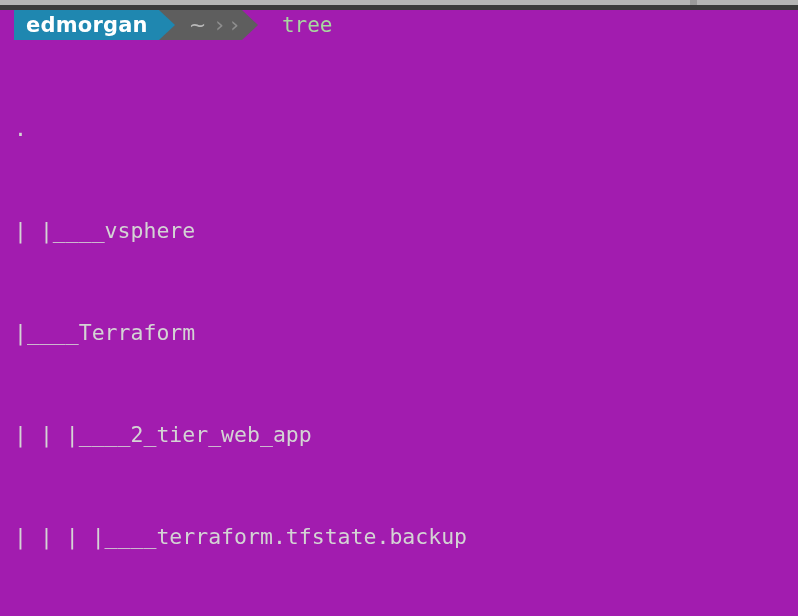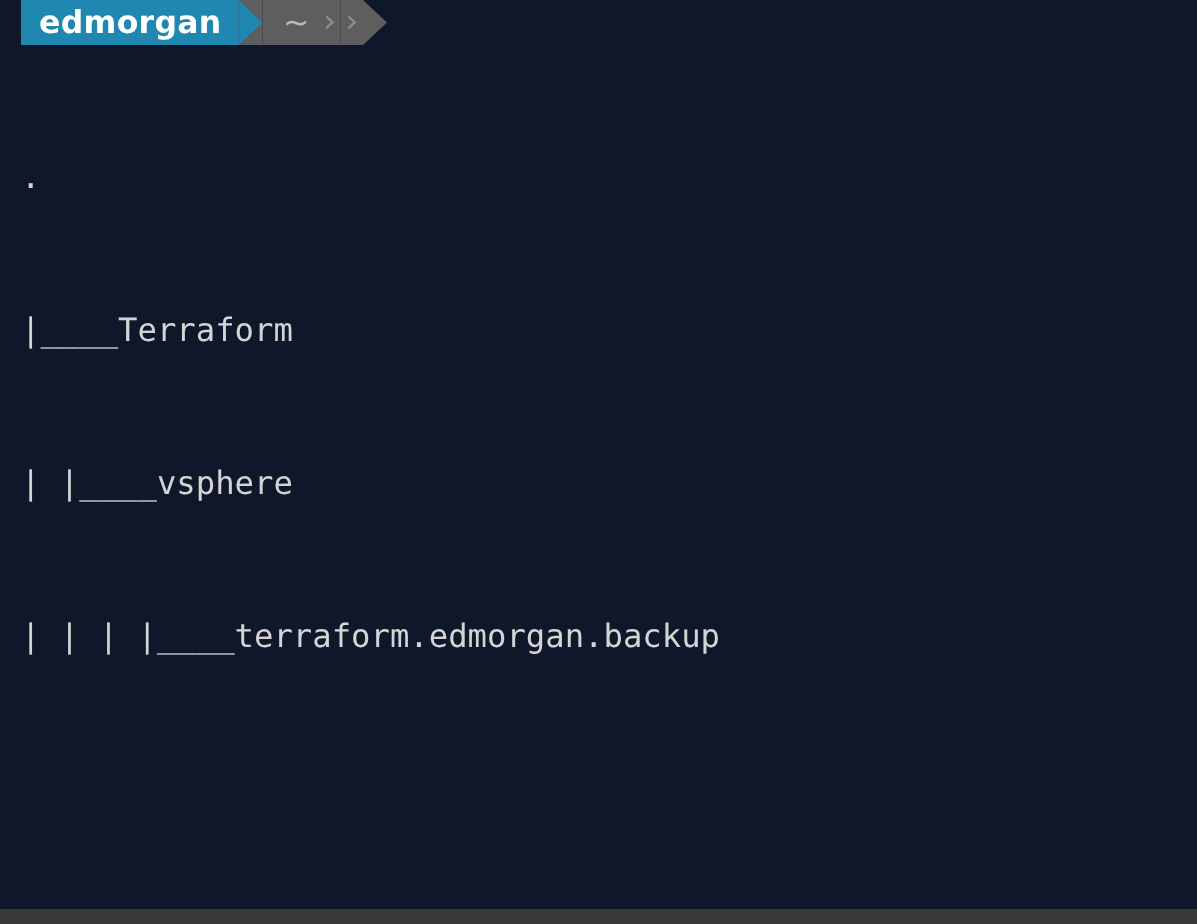--- a/index.html
+++ b/index.html
@@ -40,24 +40,24 @@
     position: absolute;
     top: 0; left: 697px;
     width: 101px;
     height: 5px;
     background: #b4b4b4;
   }
 
   
   .terminal {
     position: absolute;
-    top: 0; left: 0;
+    top: 10px; left: 0;
     width: 798px;
     height: 606px;
-    background: #0f172a;
+    background: #a21caf;
   }
 
   
   .promptline {
     position: relative;
     height: 34px;
     display: flex;
     align-items: stretch;
     padding-left: 14px;
     box-sizing: border-box;
@@ -148,27 +148,29 @@
 
 <div class="terminal">
 
   <div class="promptline">
     <div class="pl-seg pl-user">edmorgan</div>
     <div class="pl-user-arrow"></div>
     <div class="pl-seg pl-path">~</div>
     <div class="pl-seg pl-chev">›</div>
     <div class="pl-seg pl-chev">›</div>
     <div class="pl-end-arrow"></div>
+    <div class="pl-cmd">tree</div>
   </div>
 
   <div class="tree">
     <div class="tree-line">.</div>
+    <div class="tree-line">| |____vsphere</div>
     <div class="tree-line">|____Terraform</div>
-    <div class="tree-line">| |____vsphere</div>
-    <div class="tree-line">| | | |____terraform.edmorgan.backup</div>
+    <div class="tree-line">| | |____2_tier_web_app</div>
+    <div class="tree-line">| | | |____terraform.tfstate.backup</div>
     
     
     
     
     
     
     
     
     
     

